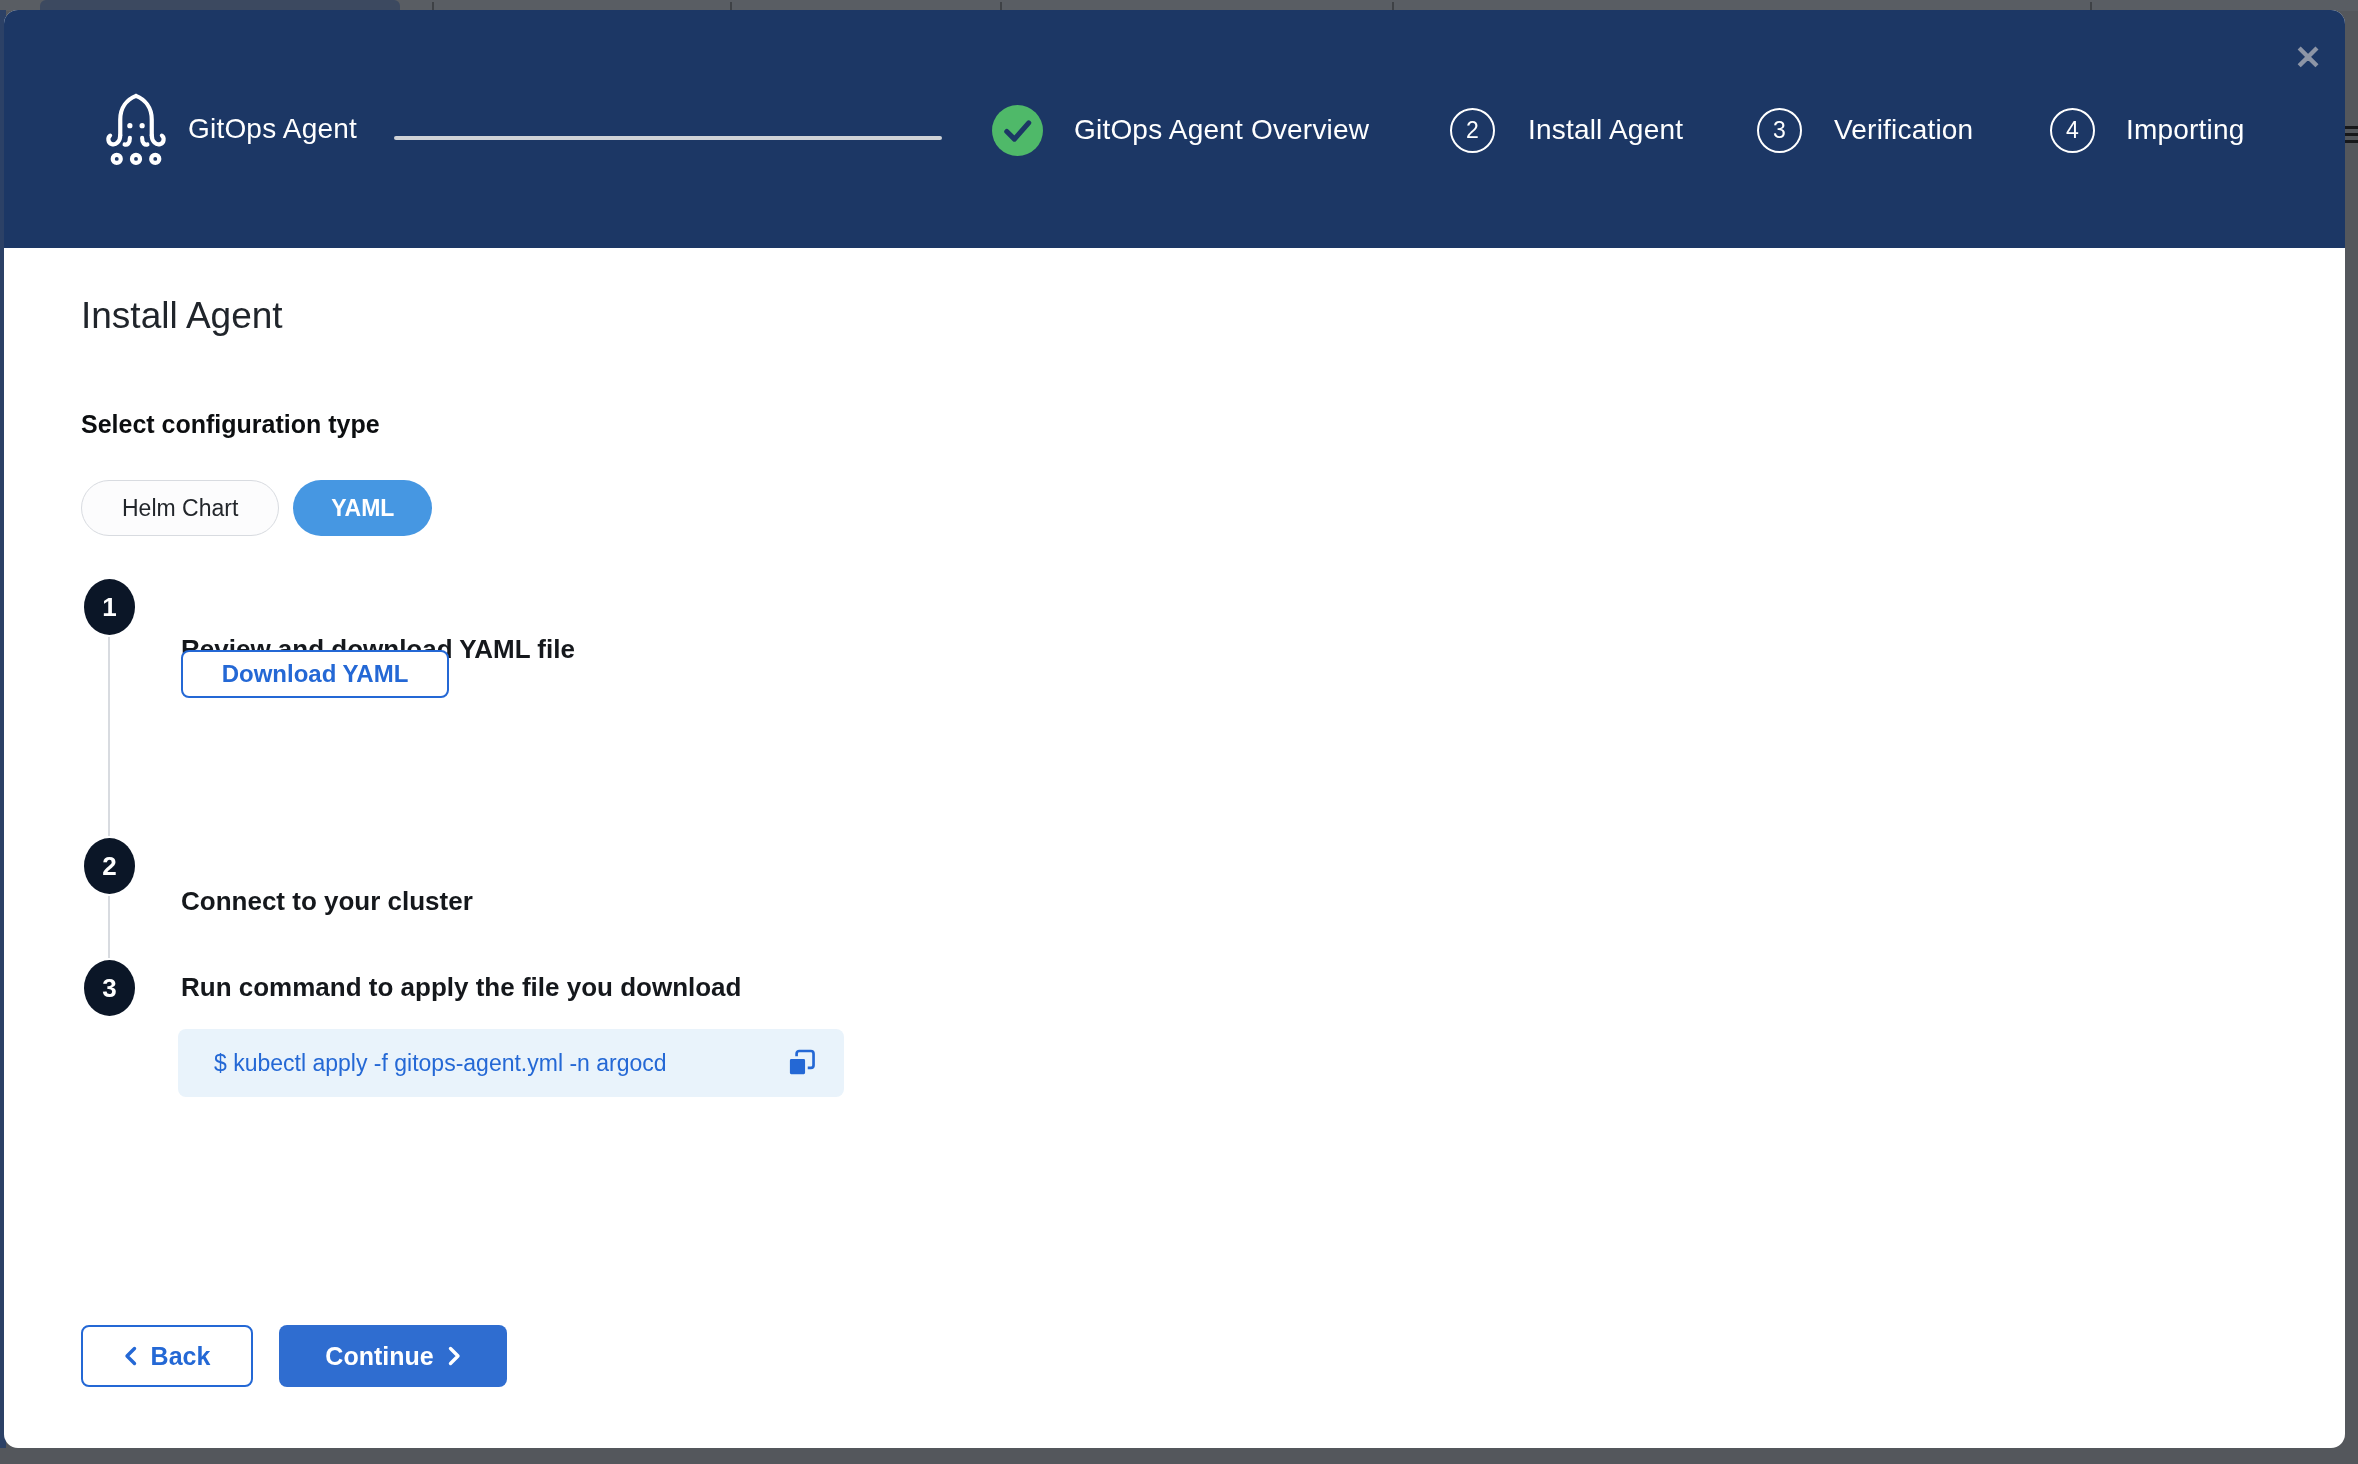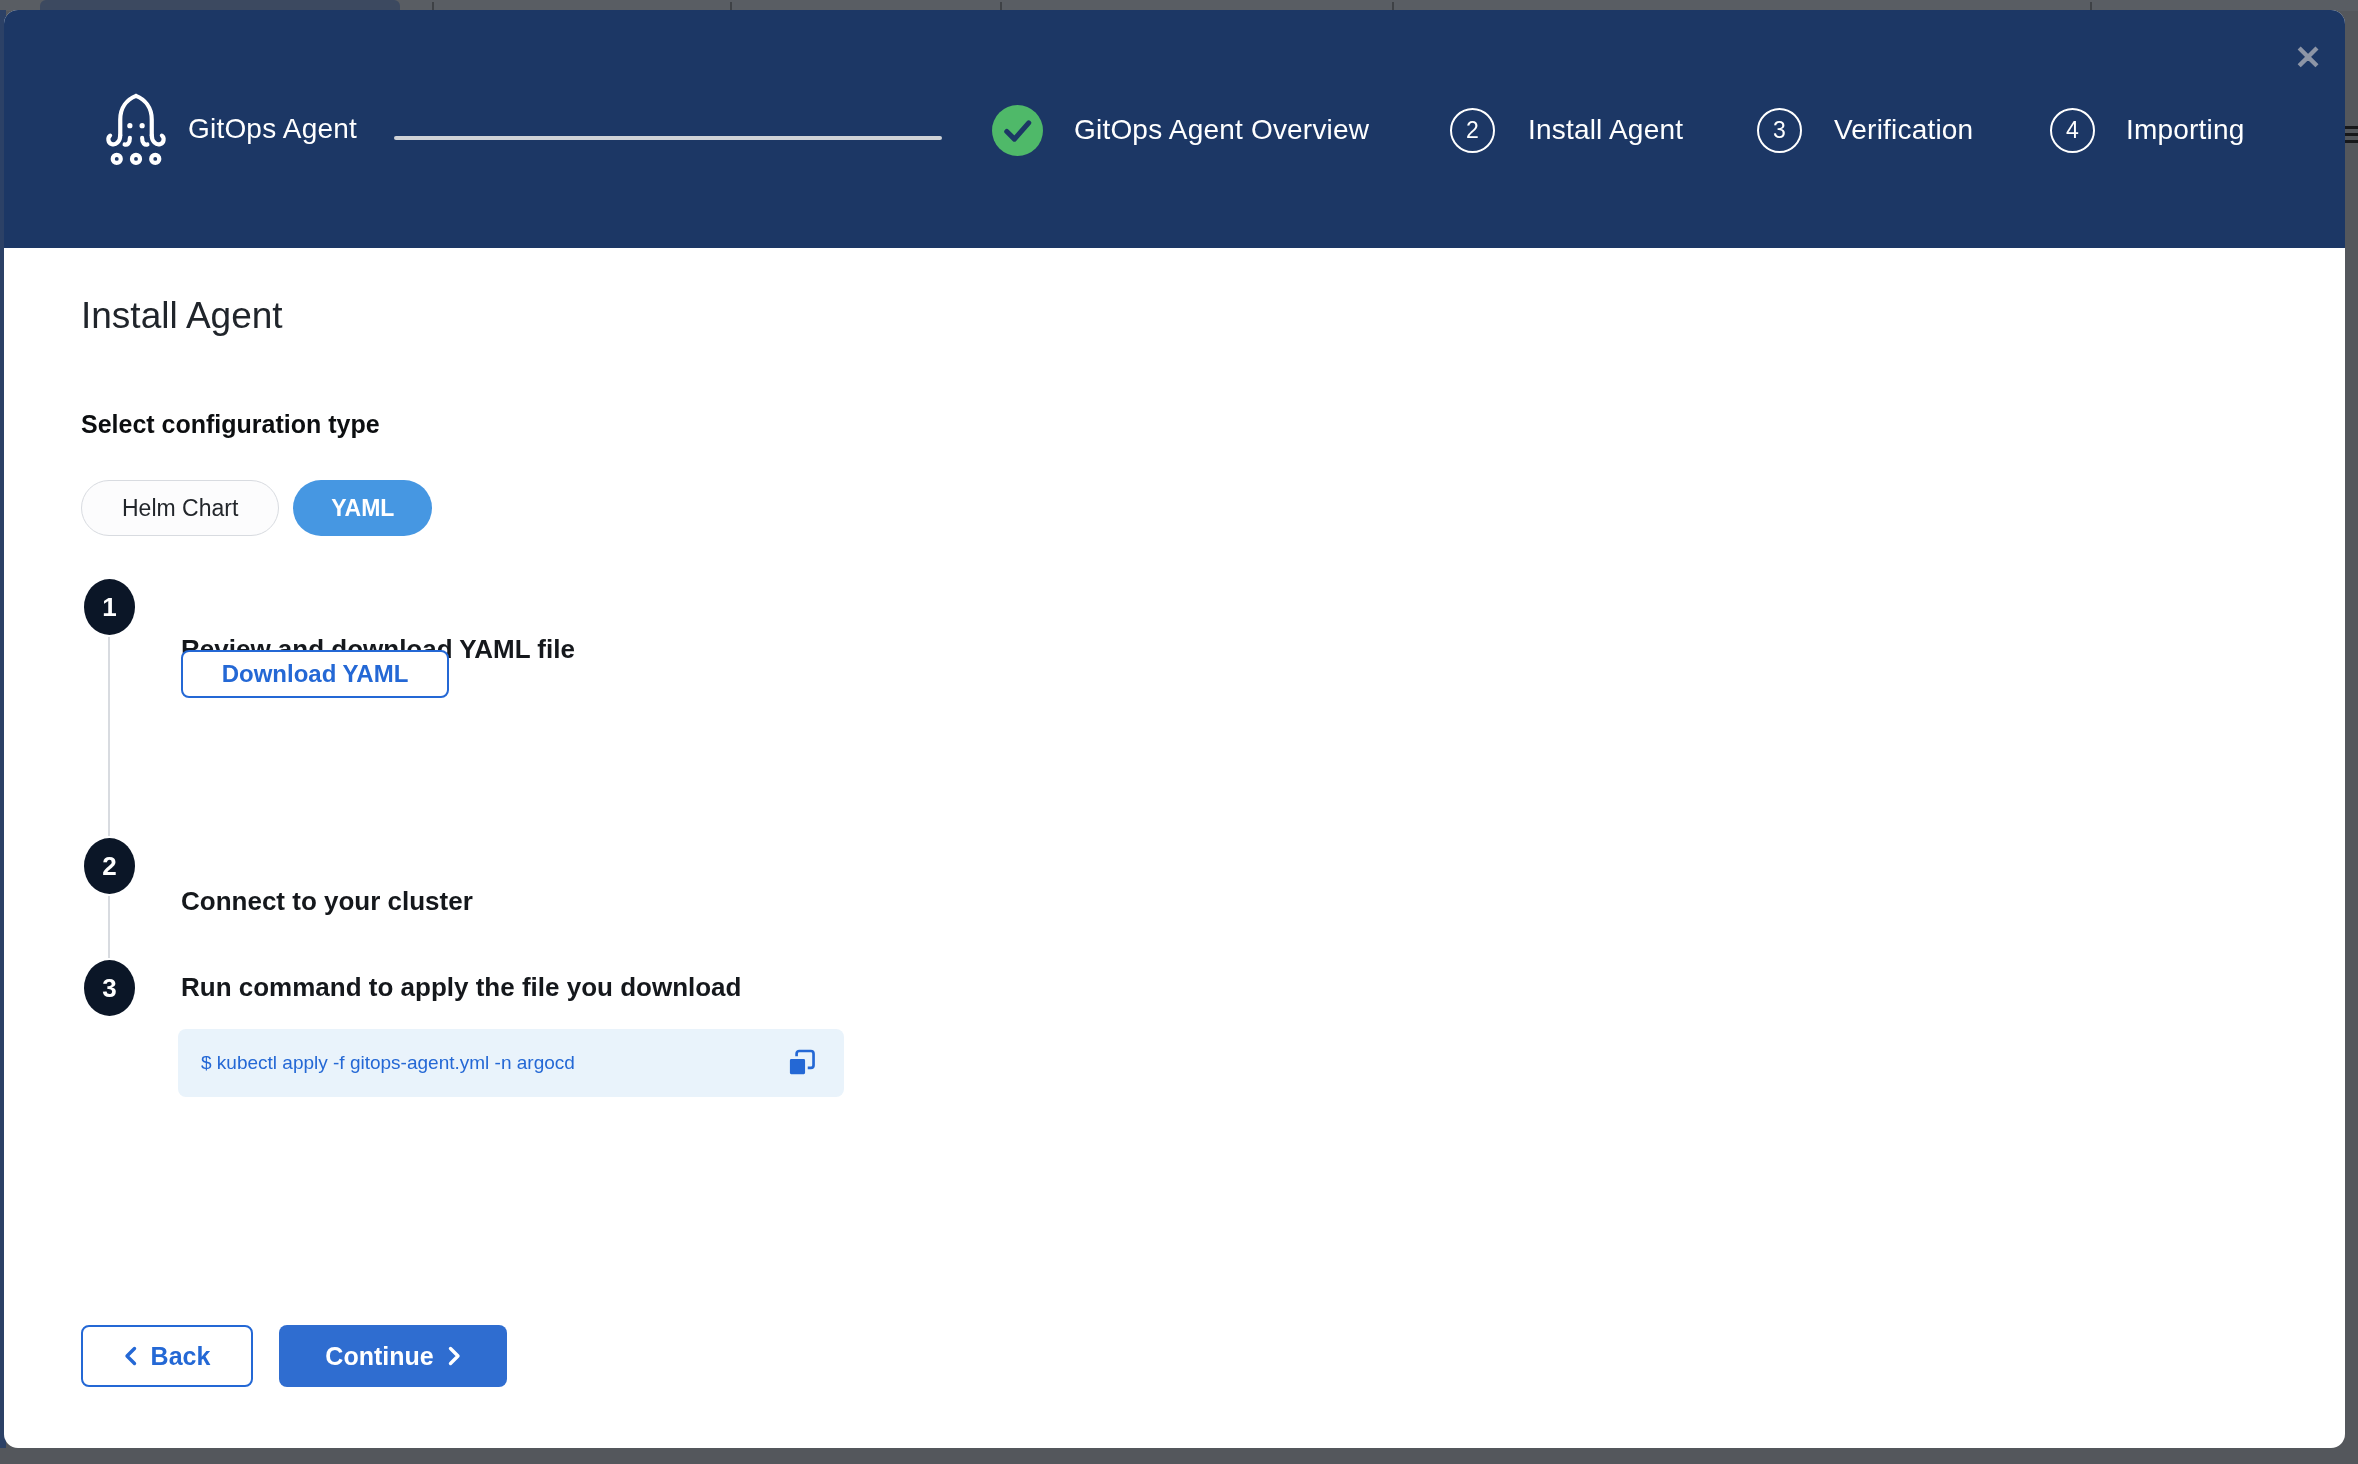--- a/index.html
+++ b/index.html
@@ -101,21 +101,21 @@
   }
   .file-name { margin-left: 34px; font-size: 24px; color: #6d7490; }
   .file-actions { margin-left: auto; display: flex; align-items: center; gap: 36px; margin-right: 36px; }
   .icon-btn { cursor: pointer; display: flex; align-items: center; justify-content: center; background: none; border: none; padding: 0; }
 
   .command-box {
     position: absolute; left: 174px; top: 1019px; width: 666px; height: 68px;
     background: #e9f3fb; border-radius: 8px;
     display: flex; align-items: center;
   }
-  .command-text { margin-left: 23px; font-size: 19px; color: #2468d5; }
+  .command-text { margin-left: 36px; font-size: 23px; color: #2468d5; }
   .command-box .icon-btn { margin-left: auto; margin-right: 26px; }
 
   .footer-btns { position: absolute; left: 77px; top: 1315px; display: flex; gap: 26px; }
   .back-btn {
     height: 62px; min-width: 172px; background: #ffffff; border: 2px solid #2468d5; border-radius: 8px;
     color: #2468d5; font-size: 25px; font-weight: 700;
     display: flex; align-items: center; justify-content: center; gap: 14px; cursor: pointer;
     font-family: "Liberation Sans", sans-serif;
   }
   .continue-btn {

